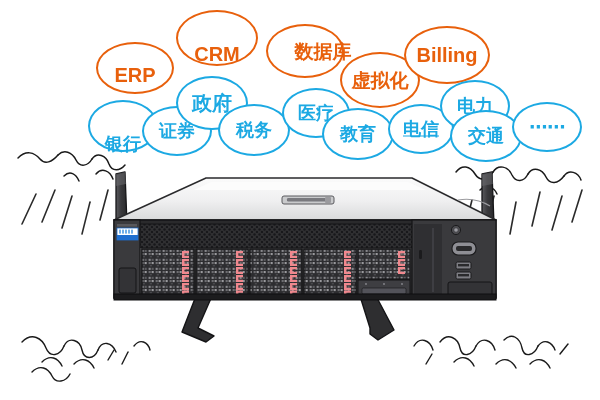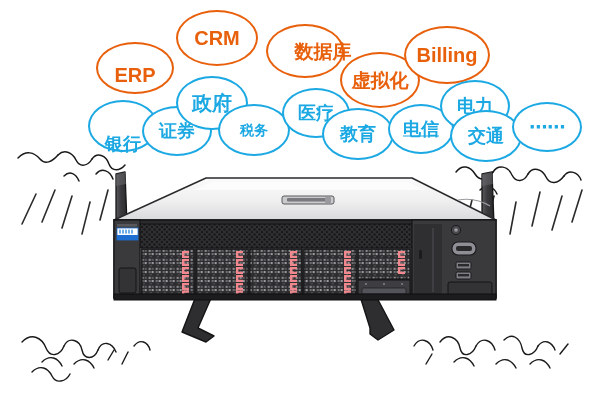--- a/index.html
+++ b/index.html
@@ -304,21 +304,21 @@
 
         <rect x="36" y="126" width="382" height="6" fill="#1C1C1E" stroke="#0E0E10" stroke-width="1"></rect>
       </g>
     </svg>
   </div>
 
   <div id="bubble-layer">
       <div class="bubble orange lat" style="left: 96px; top: 42px; width: 78px; height: 52px;">
         <span class="lbl" style="font-size: 20px; margin-top: 14px;">ERP</span>
       </div>
-      <div class="bubble orange lat" style="left: 176px; top: 10px; width: 82px; height: 56px;">
+      <div class="bubble orange lat" style="left: 176px; top: 10px; width: 82px; height: 56px; align-items: flex-end;">
         <span class="lbl" style="font-size: 20px;">CRM</span>
       </div>
       <div class="bubble orange cn" style="left: 266px; top: 24px; width: 78px; height: 54px;">
         <span class="lbl" style="font-size: 19px; margin-left: 36px;">数据库</span>
       </div>
       <div class="bubble orange cn" style="left: 340px; top: 52px; width: 80px; height: 56px;">
         <span class="lbl" style="font-size: 19px;">虚拟化</span>
       </div>
       <div class="bubble orange lat" style="left: 404px; top: 26px; width: 86px; height: 58px;">
         <span class="lbl" style="font-size: 20px;">Billing</span>
@@ -326,21 +326,21 @@
       <div class="bubble blue cn" style="left: 88px; top: 100px; width: 70px; height: 52px;">
         <span class="lbl" style="font-size: 18px; margin-top: 36px;">银行</span>
       </div>
       <div class="bubble blue cn" style="left: 142px; top: 106px; width: 70px; height: 50px;">
         <span class="lbl" style="font-size: 18px;">证券</span>
       </div>
       <div class="bubble blue cn" style="left: 176px; top: 76px; width: 72px; height: 54px;">
         <span class="lbl" style="font-size: 20px;">政府</span>
       </div>
       <div class="bubble blue cn" style="left: 218px; top: 104px; width: 72px; height: 52px;">
-        <span class="lbl" style="font-size: 14px;">税务</span>
+        <span class="lbl" style="font-size: 18px;">税务</span>
       </div>
       <div class="bubble blue cn" style="left: 282px; top: 88px; width: 68px; height: 50px;">
         <span class="lbl" style="font-size: 18px;">医疗</span>
       </div>
       <div class="bubble blue cn" style="left: 322px; top: 108px; width: 72px; height: 52px;">
         <span class="lbl" style="font-size: 18px; text-align: right;">教育</span>
       </div>
       <div class="bubble blue cn" style="left: 388px; top: 104px; width: 66px; height: 50px;">
         <span class="lbl" style="font-size: 18px; text-decoration: underline;">电信</span>
       </div>

